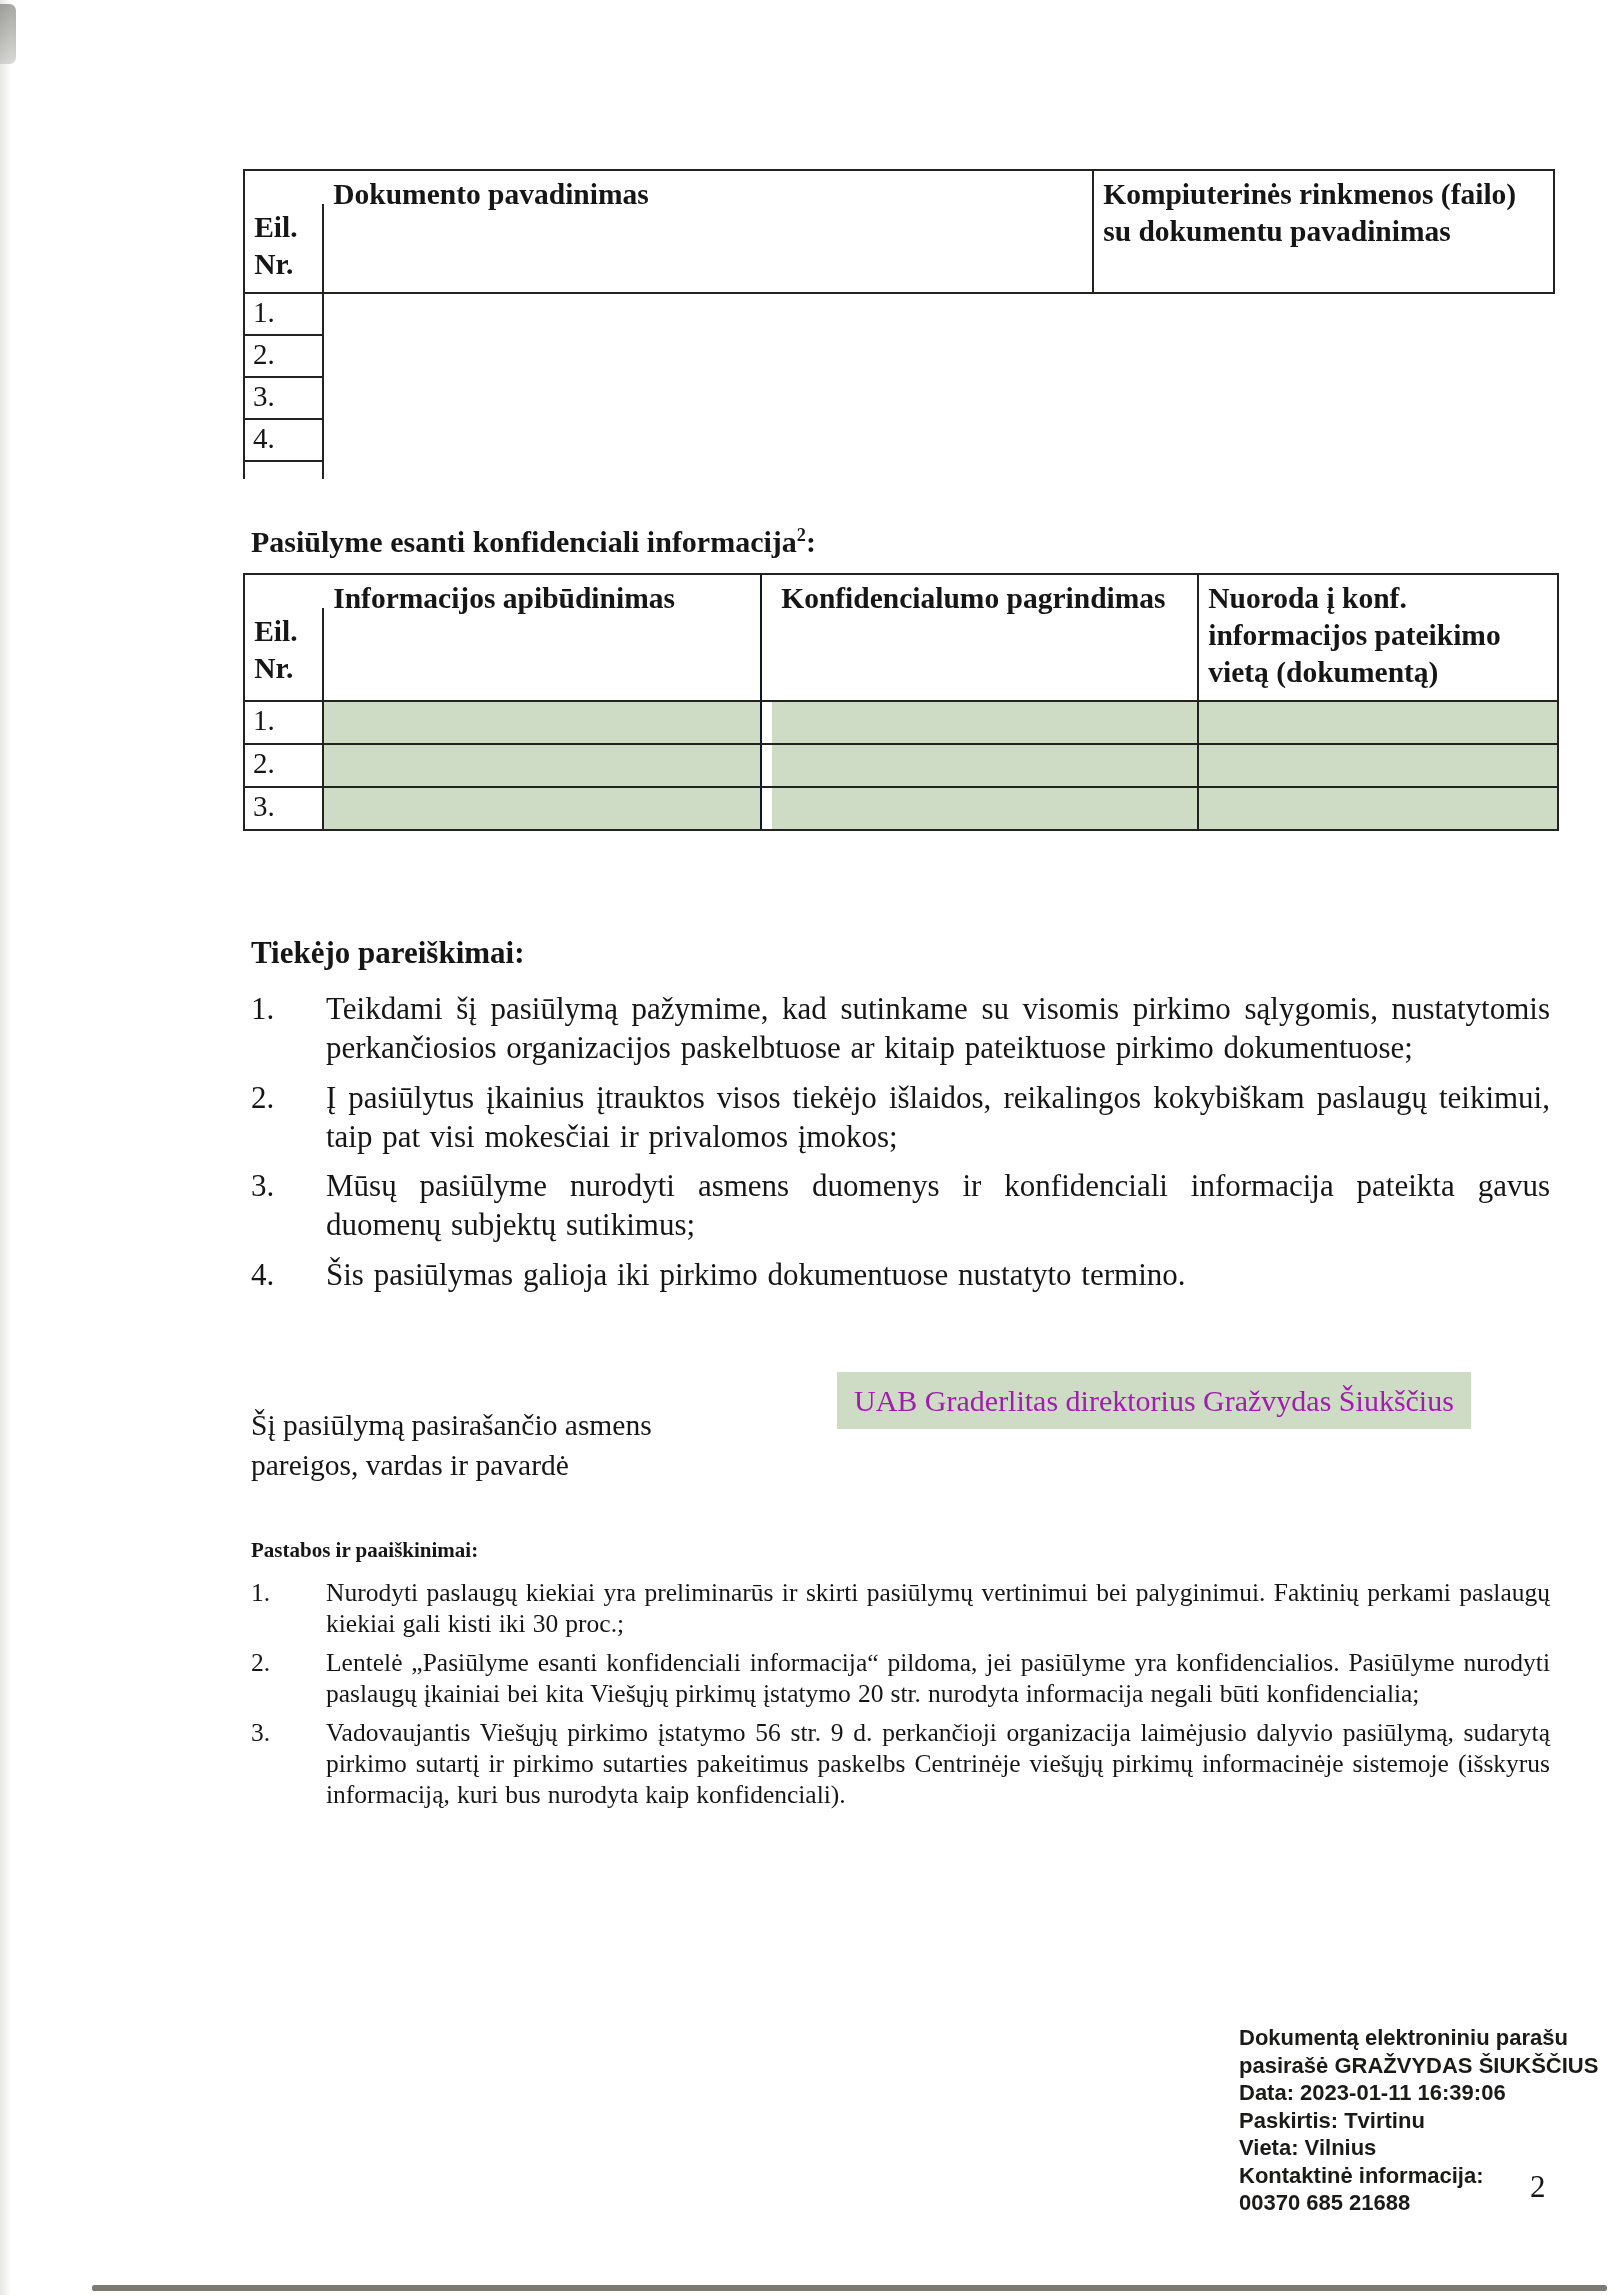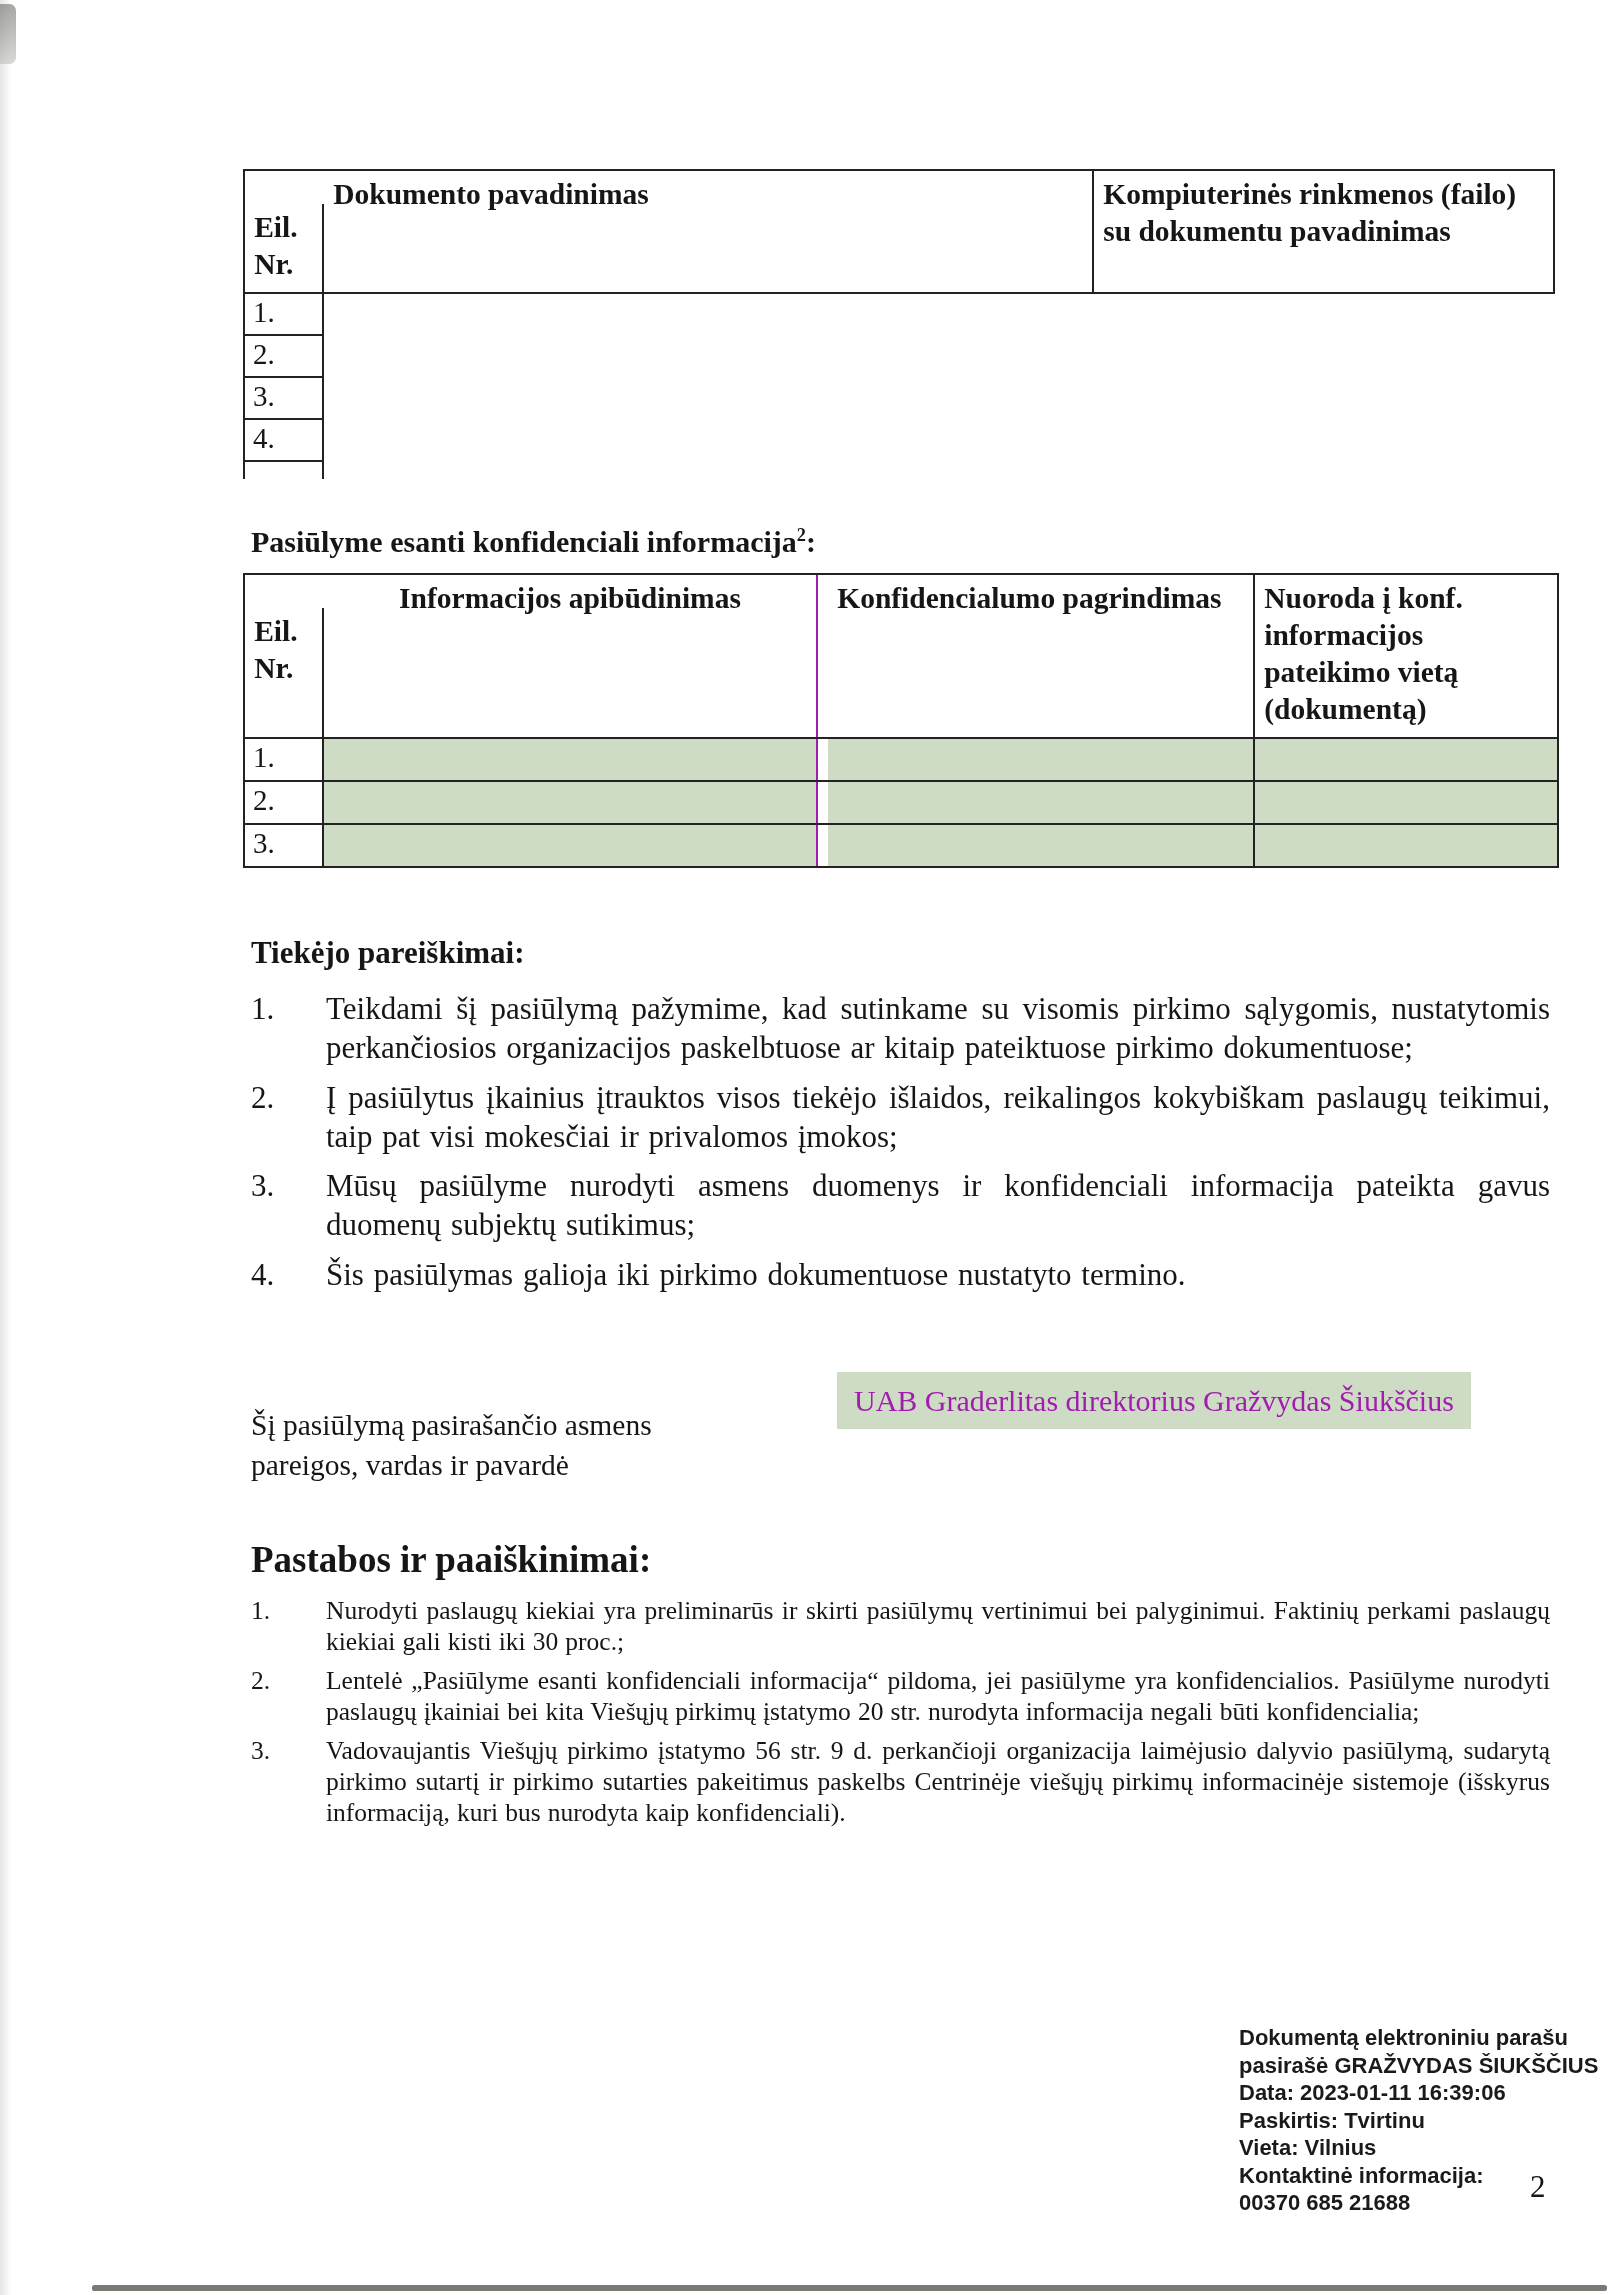--- a/index.html
+++ b/index.html
@@ -27,42 +27,42 @@
 
   
   .t2-title { position:absolute; left:251px; top:525px; font-size:30px; font-weight:700; }
   .t2-title sup { font-size:18.3px; }
   .t2 { position:absolute; left:243px; top:573px; width:1312px; border:2px solid #222220; box-sizing:content-box; }
   .t2-head { display:flex; border-bottom:2px solid #222220; }
   .t2-head > div { box-sizing:border-box; font-weight:700; font-size:29.5px; line-height:37px; padding:5.2px 9.2px 9.2px; }
   .t2-row { display:flex; height:41px; border-bottom:2px solid #222220; }
   .t2-row:last-child { border-bottom:none; }
   .d1 { width:79px; border-right:2px solid #222220; box-sizing:border-box; }
-  .d2 { width:494px; border-right:2px solid #a21caf; box-sizing:border-box;text-align:center; }
+  .d2 { width:438px; border-right:2px solid #0f172a; box-sizing:border-box; }
   .d3 { width:427px; border-right:2px solid #222220; box-sizing:border-box;margin-left:10px; }
   .d4 { flex:1; }
   .t2-row .d1 { font-size:29px; line-height:37px; padding-left:7.9px; }
   .green { background:#cedcc6; }
 
   
   .decl { position:absolute; left:251px; top:935px; width:1299px; }
   .sec-h { font-weight:700; font-size:31px; margin-bottom:18.3px; }
   .li { display:flex; margin-bottom:10.5px; }
   .li-num { width:75px; flex:none; font-size:31px; line-height:39px; }
   .li-text { flex:1; font-size:31px; line-height:39px; text-align:justify; word-spacing:2px; }
 
   
   .signer { position:absolute; left:251px; top:1372px; width:1309px; display:flex; align-items:flex-start; }
   .signer-label { width:473px; font-size:29.5px; line-height:40px; }
   .signer-value { margin-left:113px; background:#cedcc6; color:#a21caf;
                   font-size:30px; line-height:35px; padding:10.5px 17px 11.8px; }
 
   
   .notes { position:absolute; left:251px; top:1538px; width:1299px; }
-  .notes .sec-h { font-size:37px; margin-bottom:14.4px; }
+  .notes .sec-h { font-size:21px; margin-bottom:14.4px; }
   .notes .li { margin-bottom:7.9px; }
   .notes .li-num { font-size:25.5px; line-height:31px; width:75px; }
   .notes .li-text { font-size:25.5px; line-height:31px; word-spacing:0.7px; }
 
   
   .stamp { position:absolute; left:1239px; top:2024px; width:419px;
            font-family:"Liberation Sans", sans-serif; font-weight:700;
            font-size:22px; line-height:27.5px; color:#1a1a18; }
 
   .pageno { position:absolute; left:1530px; top:2169px; font-size:31px; }

